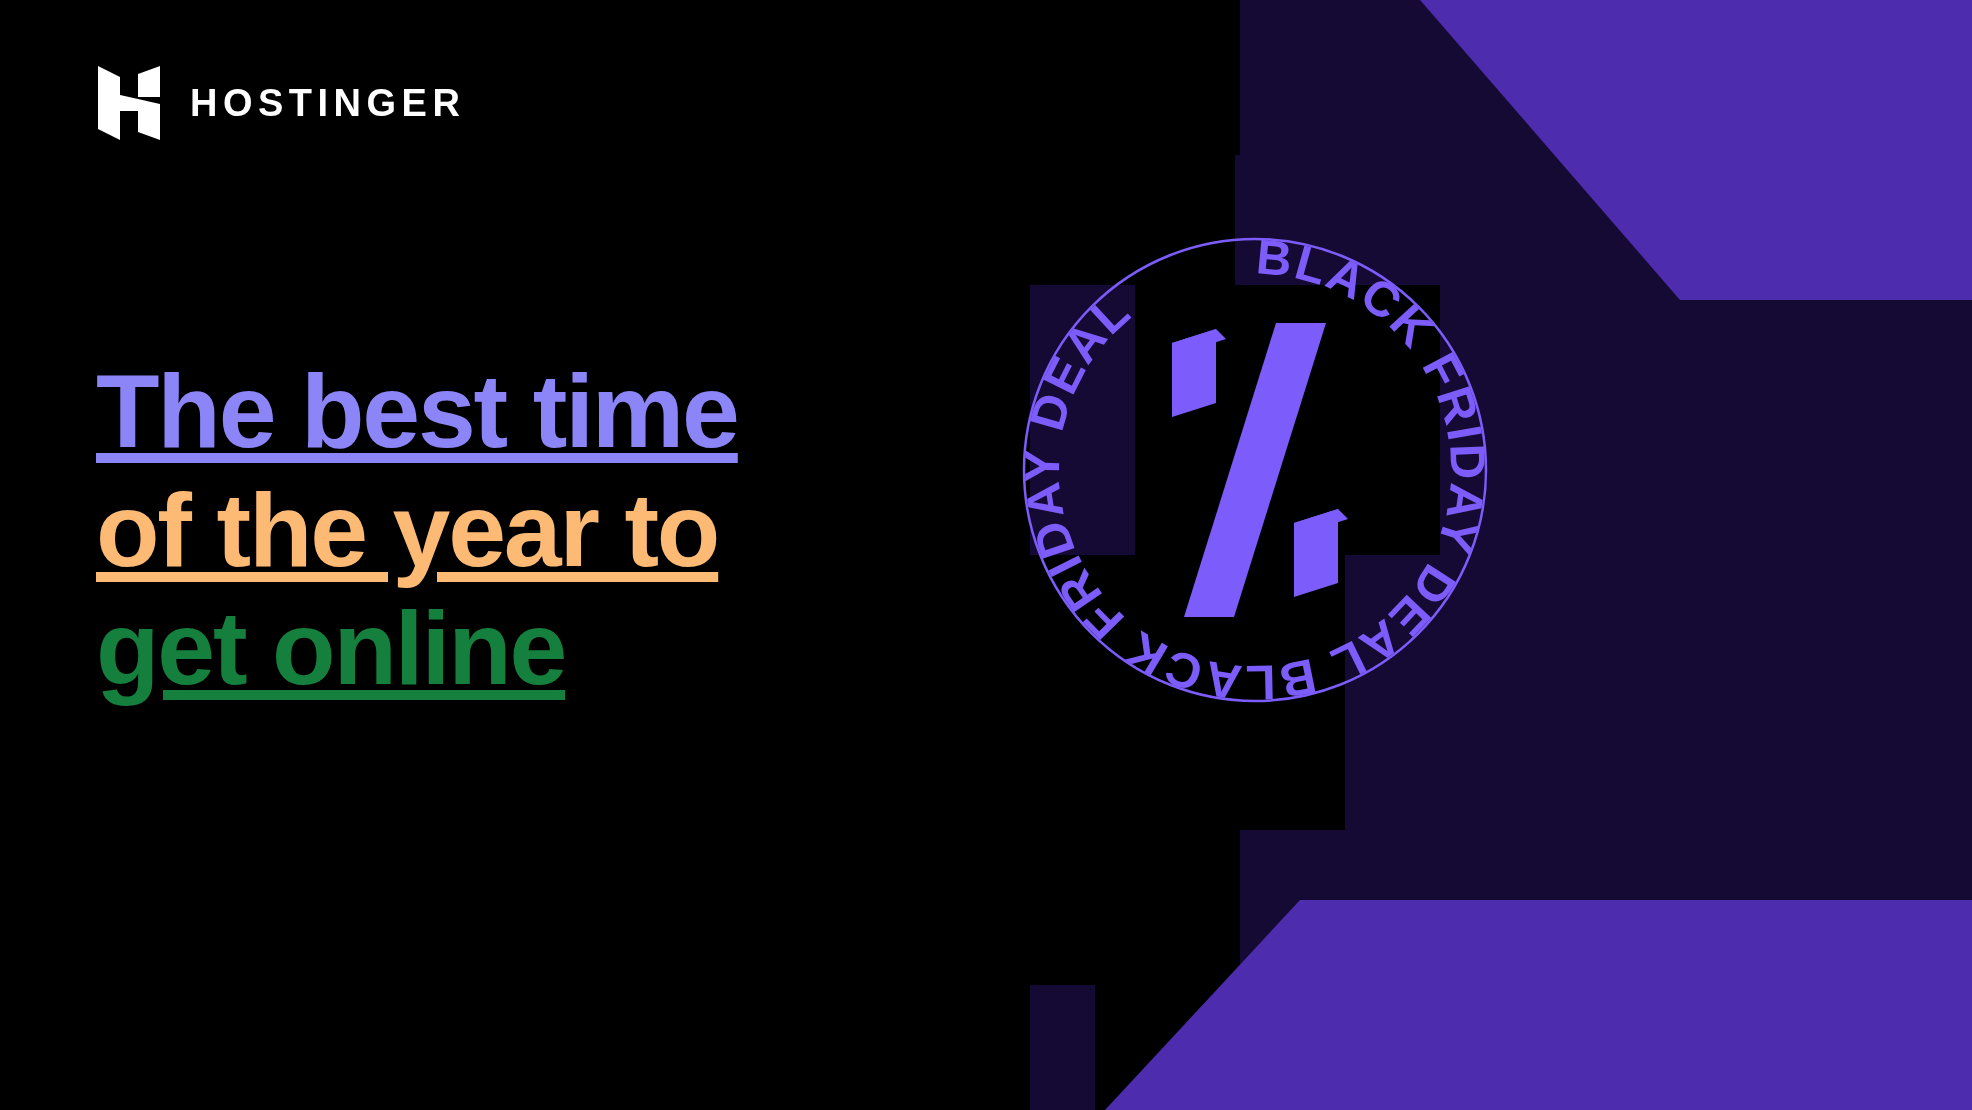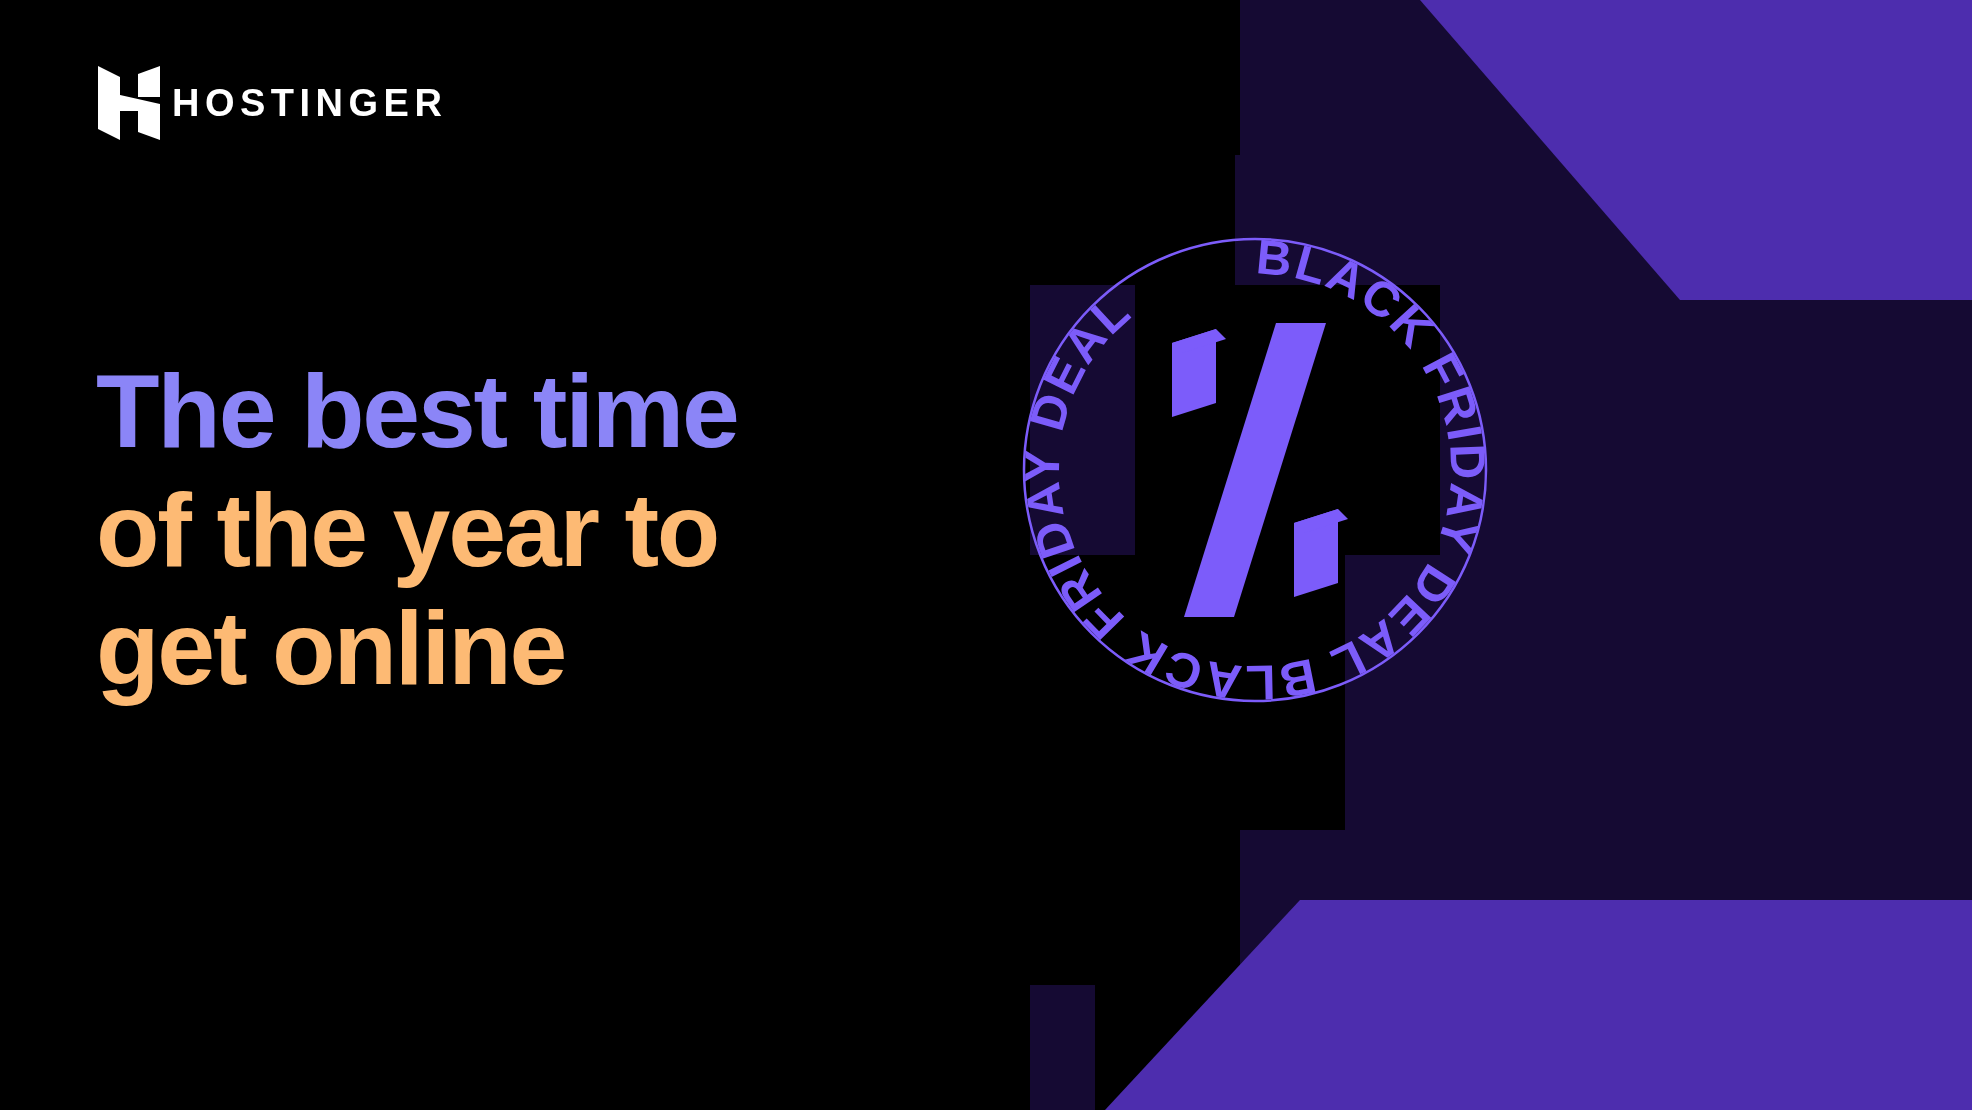--- a/index.html
+++ b/index.html
@@ -26,21 +26,21 @@
     height: 1110px;
   }
 
   
   #logo {
     position: absolute;
     left: 98px;
     top: 66px;
     display: flex;
     align-items: center;
-    gap: 12px;
+    gap: 30px;
     z-index: 5;
   }
   #logo-mark { display: block; }
   #logo-wordmark {
     color: #ffffff;
     font-size: 38px;
     font-weight: 700;
     letter-spacing: 5.5px;
     line-height: 1;
     white-space: nowrap;
@@ -53,21 +53,21 @@
     top: 352px;
     z-index: 5;
     margin: 0;
     font-size: 104px;
     font-weight: 700;
     line-height: 1.14;
     letter-spacing: -2.2px;
     color: #ffffff;
     white-space: nowrap;
   }
-  #headline .ln { display: block; }
+  #headline .ln { display: block; text-decoration: underline; }
   #headline .accent { color: #8b85f7; }
 
   
   #badge {
     position: absolute;
     left: 1020px;
     top: 235px;
     width: 470px;
     height: 470px;
     z-index: 6;
@@ -122,21 +122,21 @@
       <polygon points="0,43 22,43 22,74 0,63" fill="#ffffff"></polygon>
       <polygon points="40,43 62,43 62,74 40,66" fill="#ffffff"></polygon>
       <polygon points="0,50 62,36 62,29 0,29" fill="#ffffff" opacity="0"></polygon>
     </svg>
     <span id="logo-wordmark" style="color: rgb(255, 255, 255);">HOSTINGER</span>
   </div>
 
   <h1 id="headline">
     <span class="ln accent" style="color: rgb(139, 133, 247);">The best time</span>
     <span class="ln" style="color: #fdba74;">of the year to</span>
-    <span class="ln" style="color: #fdba74;">get online</span>
+    <span class="ln" style="color: #15803d;">get online</span>
   </h1>
 
   <svg id="badge" viewBox="0 0 470 470">
     <defs>
       <path id="ringpath" d="M 235,235 m 0,-196 a 196,196 0 1,1 0,392 a 196,196 0 1,1 0,-392"></path>
     </defs>
 
     <circle cx="235" cy="235" r="231" fill="none" stroke="#7c5cfa" stroke-width="2.5"></circle>
 
     <text font-family="'Liberation Sans', sans-serif" font-size="49" font-weight="700" letter-spacing="2" fill="#7c5cfa">

